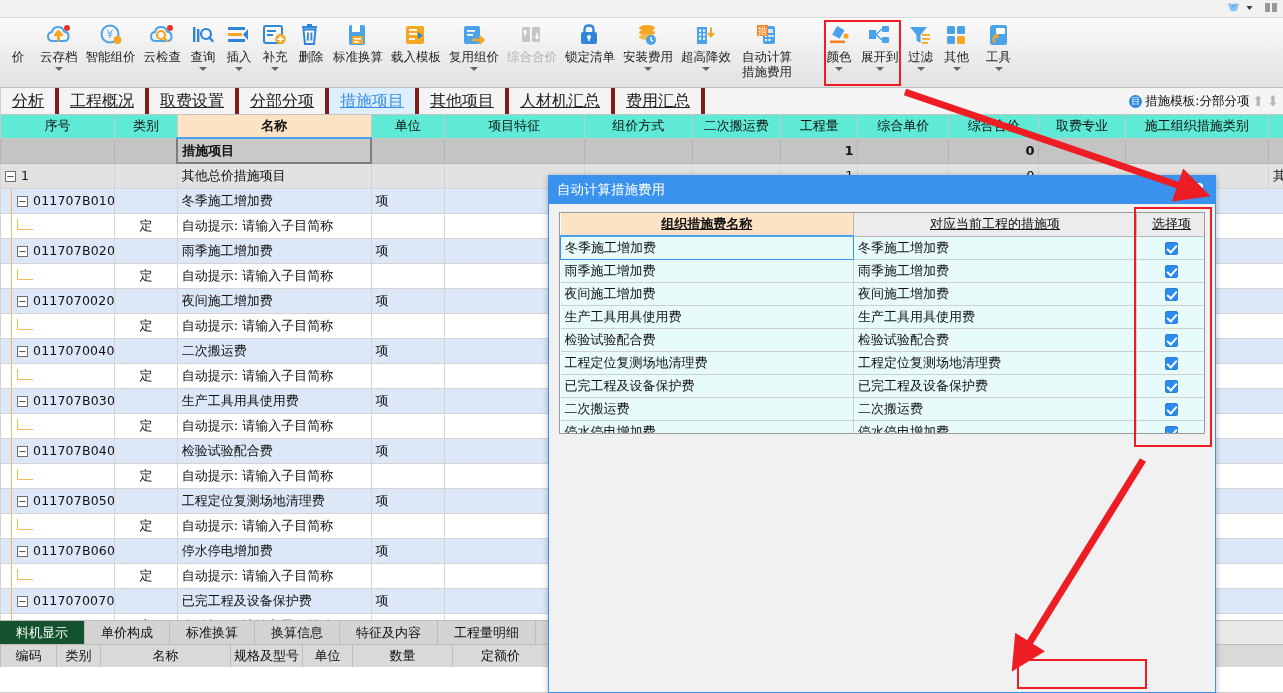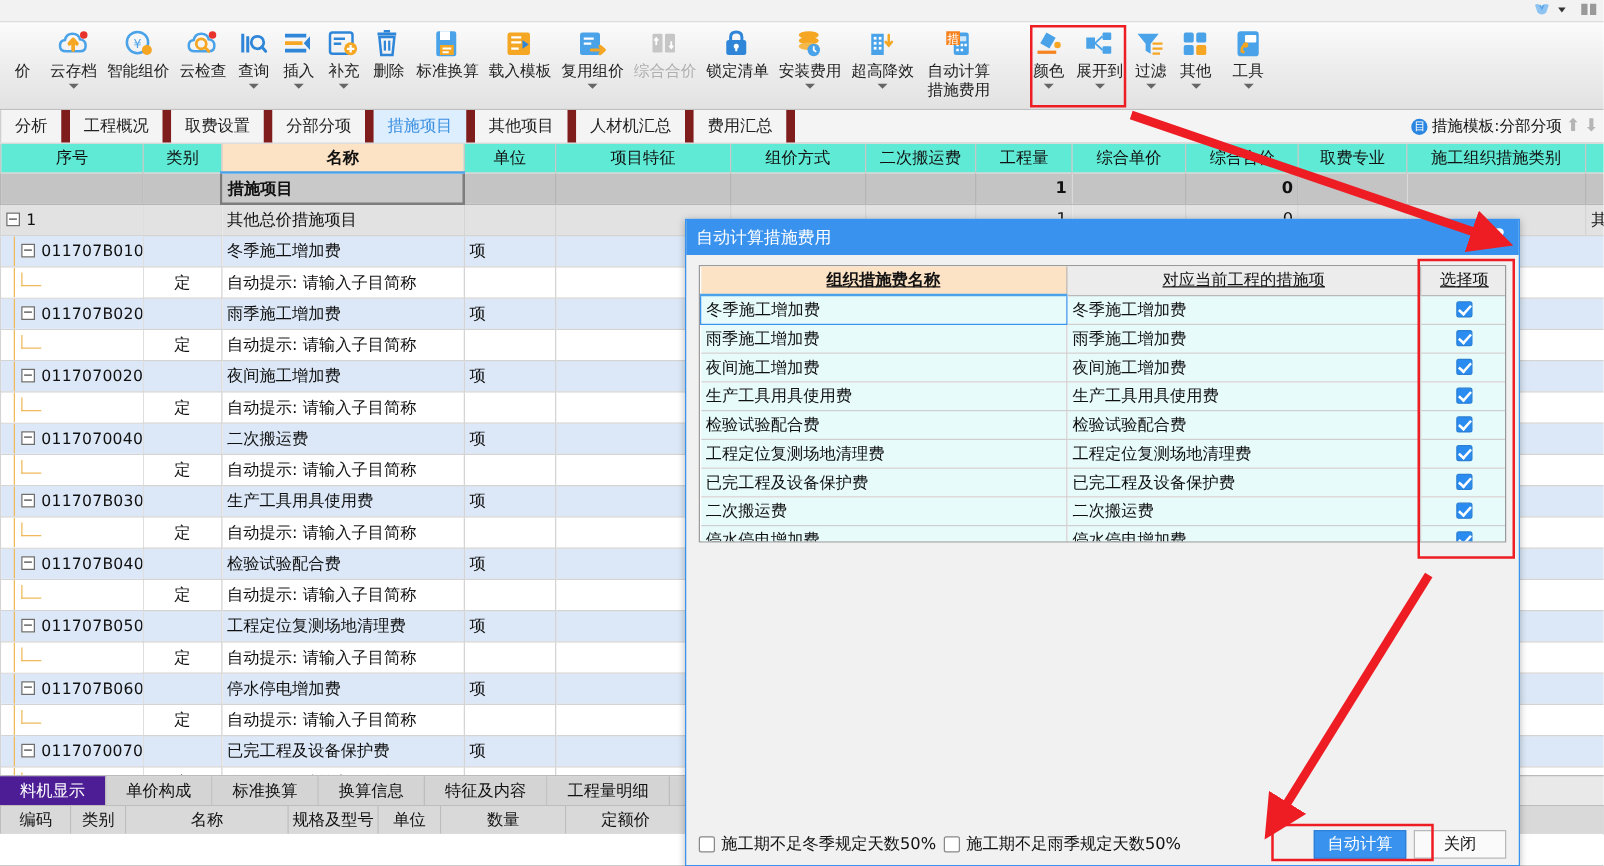--- a/index.html
+++ b/index.html
@@ -52,22 +52,22 @@
   }
 
   
   .tabbar {
     position: absolute; top: 88px; left: 0; width: 1283px; height: 27px;
     background: #f4f4f4; border-bottom: 1px solid #c4c4c4;
     display: flex; align-items: stretch;
   }
   .tab {
     display: flex; align-items: center; justify-content: center;
-    min-width: 74px; padding: 0 11px; font-size: 13px; color: #222;
-    border-right: 7px solid #7f1d1d; background: #f4f4f4; cursor: default;
+    min-width: 74px; padding: 0 11px; font-size: 16px; color: #222;
+    border-right: 4px solid #7f1d1d; background: #f4f4f4; cursor: default; text-decoration: underline;
   }
   .tab.first { border-left: 1px solid #cfcfcf; }
   .tab.active { background: #ddeeff; color: #3a8fe0; }
   .tabspacer { flex: 1; }
   .tmplinfo {
     display: flex; align-items: center; gap: 3px; padding-right: 4px; font-size: 12.5px; color: #111;
   }
   .tmplinfo .bicon {
     width: 13px; height: 13px; border-radius: 50%; background: #2a86e0;
     display: inline-flex; align-items: center; justify-content: center;
@@ -112,21 +112,21 @@
   
   .btabs {
     position: absolute; top: 620px; left: 0; width: 1283px; height: 24px;
     background: #e9e9e9; display: flex; align-items: stretch;
     border-top: 1px solid #bbb;
   }
   .btab {
     display:flex; align-items:center; justify-content:center; padding: 0 16px;
     font-size: 13px; background: #d4d4d4; border-right: 1px solid #bdbdbd; color:#111; cursor: default;
   }
-  .btab.active { background: #4c1d95; color: #fff; }
+  .btab.active { background: #14532d; color: #fff; }
   .bgridhead { position: absolute; top: 644px; left:0; width: 1283px; height: 23px; }
   table.bgrid { border-collapse: collapse; table-layout: fixed; width: 1283px; }
   table.bgrid th {
     background: #d9d9d9; border: 1px solid #bdbdbd; height: 23px; font-weight: normal;
     font-size: 13px; color: #111;
   }
   .bbody { position:absolute; top:667px; left:0; width:1283px; height:26px; background:#fff; border-bottom:1px solid #ccc;}
 
   
   .dlg {
@@ -837,33 +837,20 @@
             </tr>
             <tr>
               <td>停水停电增加费</td>
               <td>停水停电增加费</td>
               <td class="chkcell"><span class="cbx"></span></td>
             </tr>
           </tbody>
         </table>
       </div>
     </div>
-    <div class="dlgfoot">
-      <span class="fchk">
-        <span class="cbx empty"></span>
-        <span>施工期不足冬季规定天数50%</span>
-      </span>
-      <span class="fchk">
-        <span class="cbx empty"></span>
-        <span>施工期不足雨季规定天数50%</span>
-      </span>
-      <span class="fspacer"></span>
-      <span class="dbtn primary">自动计算</span>
-      <span class="dbtn">关闭</span>
-    </div>
   </div>
 
   <div class="redbox" style="left:1134px; top:207px; width:78px; height:240px;"></div>
 
   <div class="redbox" style="left:1017px; top:659px; width:130px; height:30px;"></div>
 
   <svg class="arrows" viewBox="0 0 1283 693">
     <defs>
       <marker id="ah" markerWidth="5" markerHeight="5" refX="2.2" refY="2.5" orient="auto">
         <path d="M0,0 L5,2.5 L0,5 z" fill="#ee1c23"></path>

